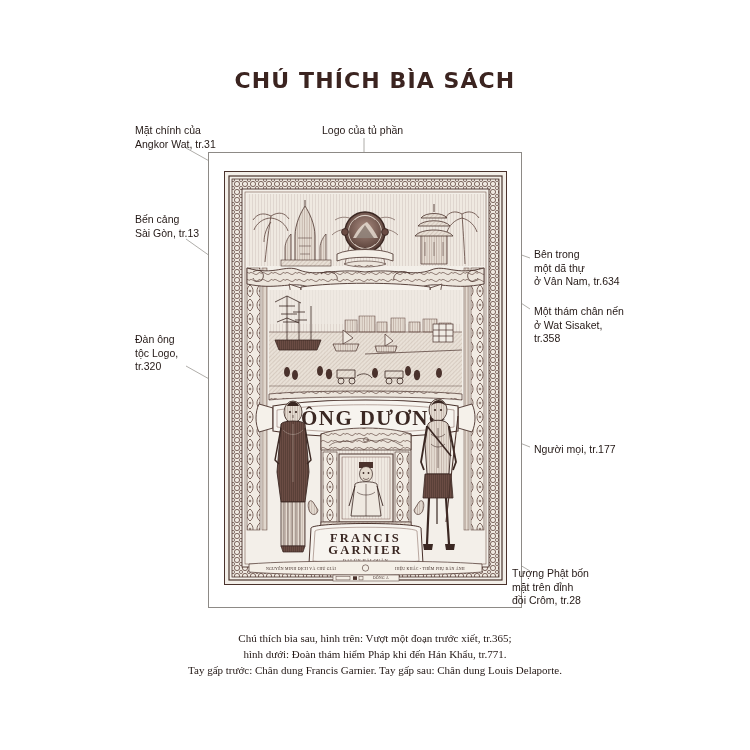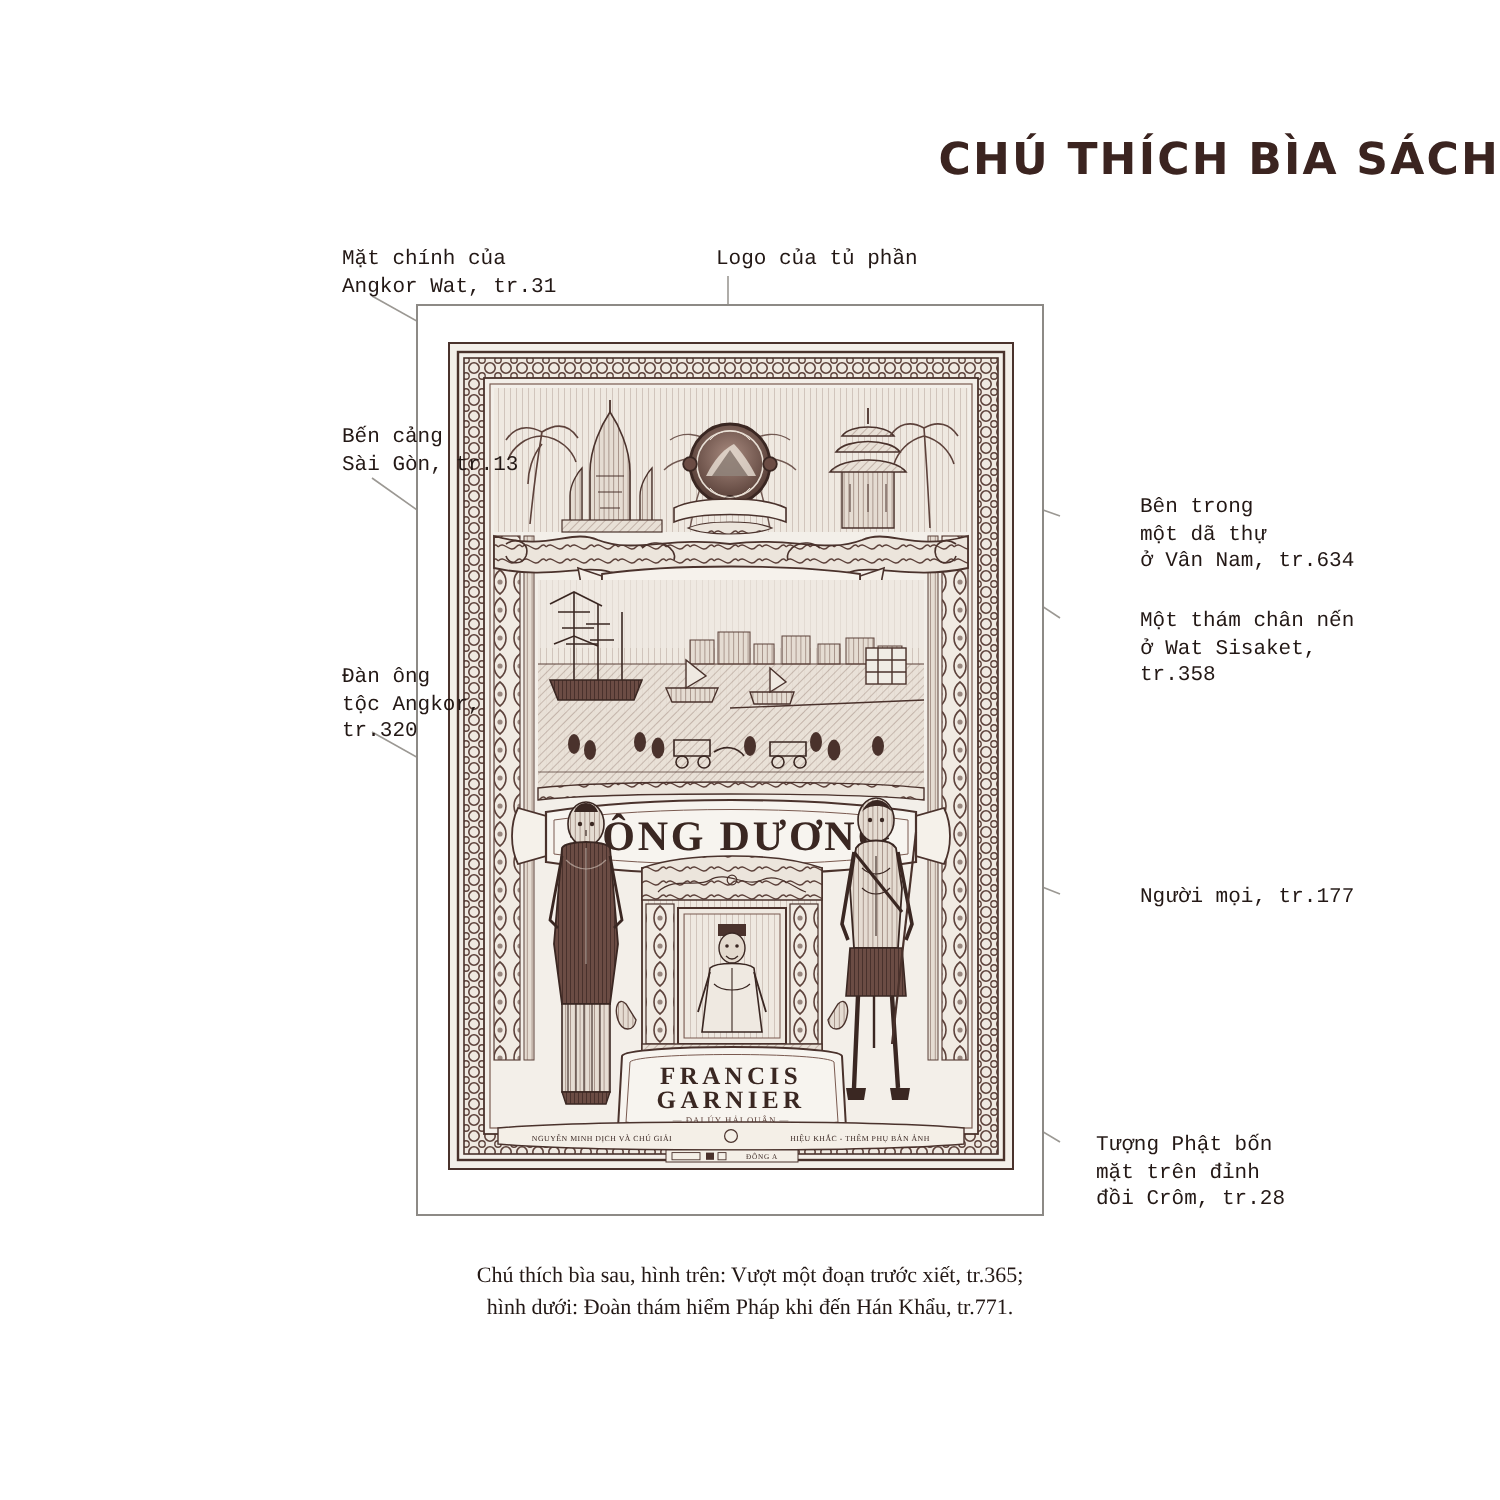--- a/index.html
+++ b/index.html
@@ -15,21 +15,21 @@
     position: relative;
     overflow: hidden;
   }
 
   
   #page-title {
     position: absolute;
     top: 68px;
     left: 0;
     width: 750px;
-    text-align: right;
+    text-align: center;
     font-family: "DejaVu Sans", sans-serif;
     font-weight: bold;
     font-size: 22px;
     letter-spacing: 1.1px;
     color: #3b2420;
   }
 
   
   #cover-frame {
     position: absolute;
@@ -52,26 +52,25 @@
     box-sizing: border-box;
     border: 1px solid #4a322c;
     background: #f3efe9;
     overflow: hidden;
   }
   #book-cover svg { display: block; }
 
   
   .annot {
     position: absolute;
-    font-family: Liberation Mono, monospace;
+    font-family: Liberation Sans, sans-serif;
     font-size: 10.5px;
     line-height: 13.5px;
     color: #231815;
     white-space: pre-line;
-    margin-left: 36px;
   }
   .annot.l { text-align: left; }
 
   
   #leaders {
     position: absolute;
     left: 0; top: 0;
     width: 750px; height: 750px;
     pointer-events: none;
   }
@@ -436,32 +435,33 @@
   </g>
   </g>
 </svg>
 </div>
 
 <div class="annot l" style="left:135px; top:124px;">Mặt chính của
 Angkor Wat, tr.31</div>
 <div class="annot l" style="left:135px; top:213px;">Bến cảng
 Sài Gòn, tr.13</div>
 <div class="annot l" style="left:135px; top:333px;">Đàn ông
-tộc Angkor,
+tộc Logo,
 tr.320</div>
 
 <div class="annot l" style="left:322px; top:124px;">Logo của tủ phần</div>
 
 <div class="annot l" style="left:534px; top:248px;">Bên trong
 một dã thự
 ở Vân Nam, tr.634</div>
 <div class="annot l" style="left:534px; top:305px;">Một thám chân nến
 ở Wat Sisaket,
 tr.358</div>
 <div class="annot l" style="left:534px; top:443px;text-align:center;">Người mọi, tr.177</div>
 <div class="annot l" style="left:512px; top:567px;">Tượng Phật bốn
 mặt trên đỉnh
 đồi Crôm, tr.28</div>
 
 <div id="caption">
   <div>Chú thích bìa sau, hình trên: Vượt một đoạn trước xiết, tr.365;</div>
   <div>hình dưới: Đoàn thám hiểm Pháp khi đến Hán Khẩu, tr.771.</div>
+  <div>Tay gấp trước: Chân dung Francis Garnier. Tay gấp sau: Chân dung Louis Delaporte.</div>
 </div>
 
 </body></html>

